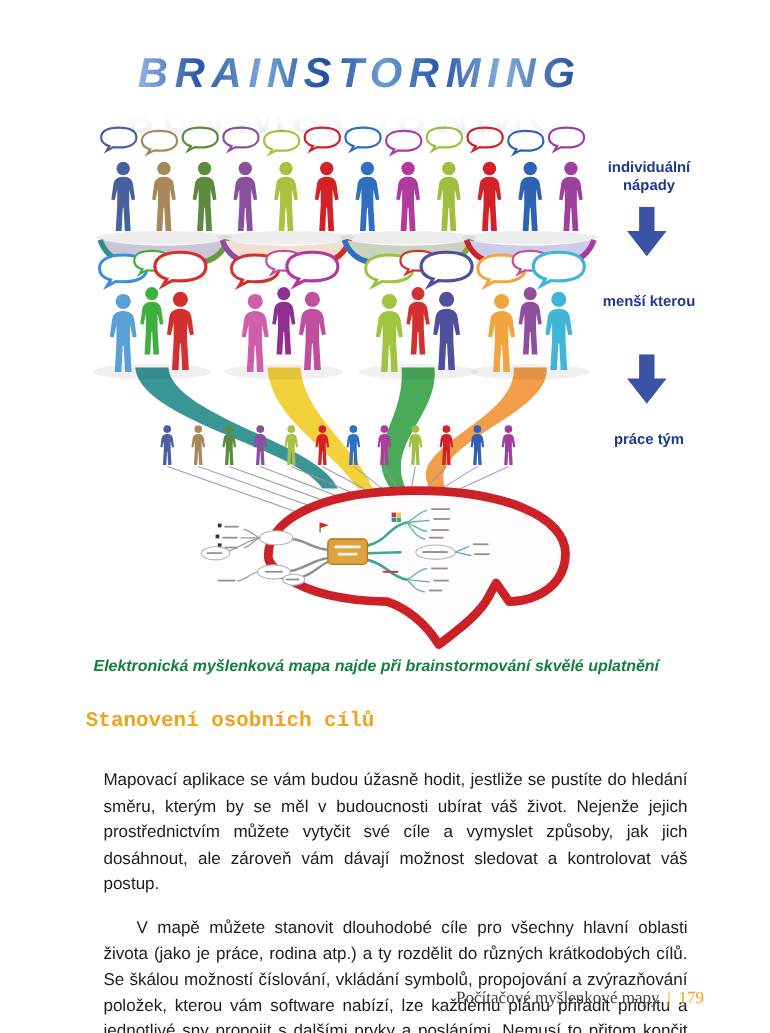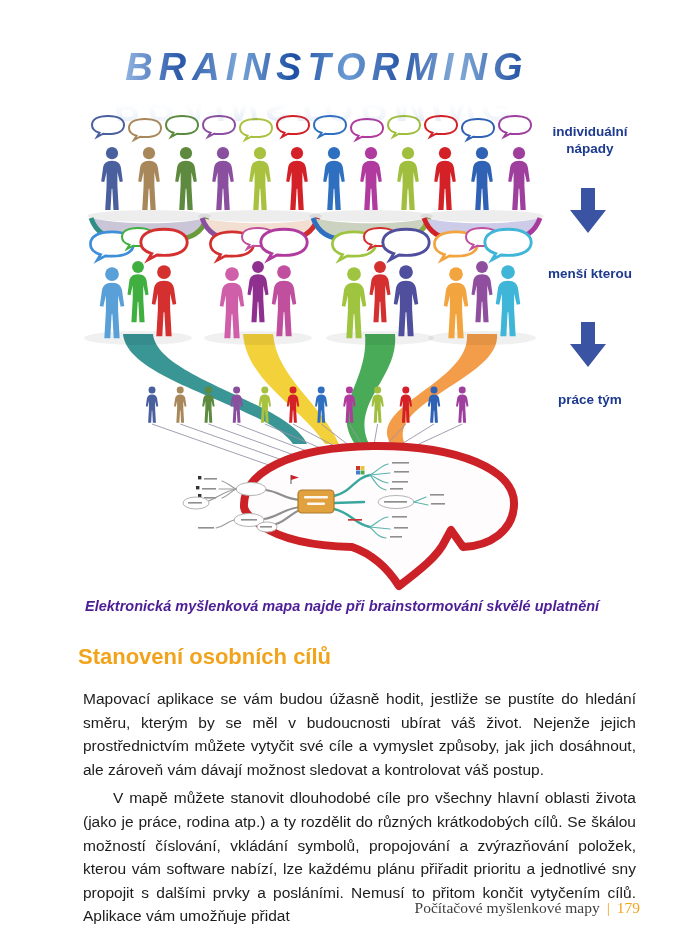--- a/index.html
+++ b/index.html
@@ -34,31 +34,31 @@
   
   .mm-gray{stroke:#8f8f8f;stroke-width:2.2;fill:none;stroke-linecap:round}
   .mm-gthin{stroke:#9a9a9a;stroke-width:1.1;fill:none;stroke-linecap:round}
   .mm-teal{stroke:#3aa79f;stroke-width:2.4;fill:none;stroke-linecap:round}
   .mm-tthin{stroke:#5ab5ae;stroke-width:1.2;fill:none;stroke-linecap:round}
   .mm-node{fill:#ffffff;stroke:#b4b4b4;stroke-width:1}
   .mm-dash{fill:#8f8f8f}
   
   #figure-caption{
     position:absolute;left:85px;top:598px;width:560px;
-    font-weight:700;font-style:italic;font-size:14.5px;color:#4c1d95;
+    font-weight:700;font-style:italic;font-size:14.5px;color:#15803d;
   }
   #section-heading{
     position:absolute;left:78px;top:644px;
-    font-family:Liberation Sans, sans-serif;font-weight:700;font-size:22px;color:#f1a41b;
+    font-family:Liberation Mono, monospace;font-weight:700;font-size:19px;color:#f1a41b;
   }
   #body-text{
     position:absolute;left:78px;top:682px;width:563px;
     font-size:15.5px;line-height:23.6px;text-align:justify;color:#1c1c1c;
   }
-  #body-text p{margin:5px;}
+  #body-text p{margin:16px;}
   #body-text p + p{text-indent:30px;}
   #page-footer{
     position:absolute;top:899px;left:280px;width:360px;text-align:right;
     font-family:"Liberation Serif",serif;font-size:15.5px;color:#3f3f3f;
   }
   #page-footer .sep{color:#f1a41b;padding:0 7px;}
   #page-footer .pagenum{color:#f1a41b;}
 </style>
 </head>
 <body>
@@ -245,21 +245,21 @@
         </g>
       </g>
     </g>
   </svg>
 
   <div id="title-wrap">
     <div class="brand-title">BRAINSTORMING</div>
     <div class="brand-title mirror">BRAINSTORMING</div>
   </div>
 
-  <div class="stage-label" style="left:535px;top:124px">individuální nápady</div>
+  <div class="stage-label" style="left:535px;top:144px">individuální nápady</div>
   <svg class="down-arrow" style="left:570px;top:188px" width="36" height="46" viewBox="0 0 36 46">
     <polygon points="11,0 25,0 25,22 36,22 18,45 0,22 11,22" fill="#3a54a3"></polygon>
   </svg>
   <div class="stage-label" style="left:535px;top:266px">menší kterou</div>
   <svg class="down-arrow" style="left:570px;top:322px" width="36" height="46" viewBox="0 0 36 46">
     <polygon points="11,0 25,0 25,22 36,22 18,45 0,22 11,22" fill="#3a54a3"></polygon>
   </svg>
   <div class="stage-label" style="left:535px;top:392px">práce tým</div>
 
   <div id="figure-caption">Elektronická myšlenková mapa najde při brainstormování skvělé uplatnění</div>

